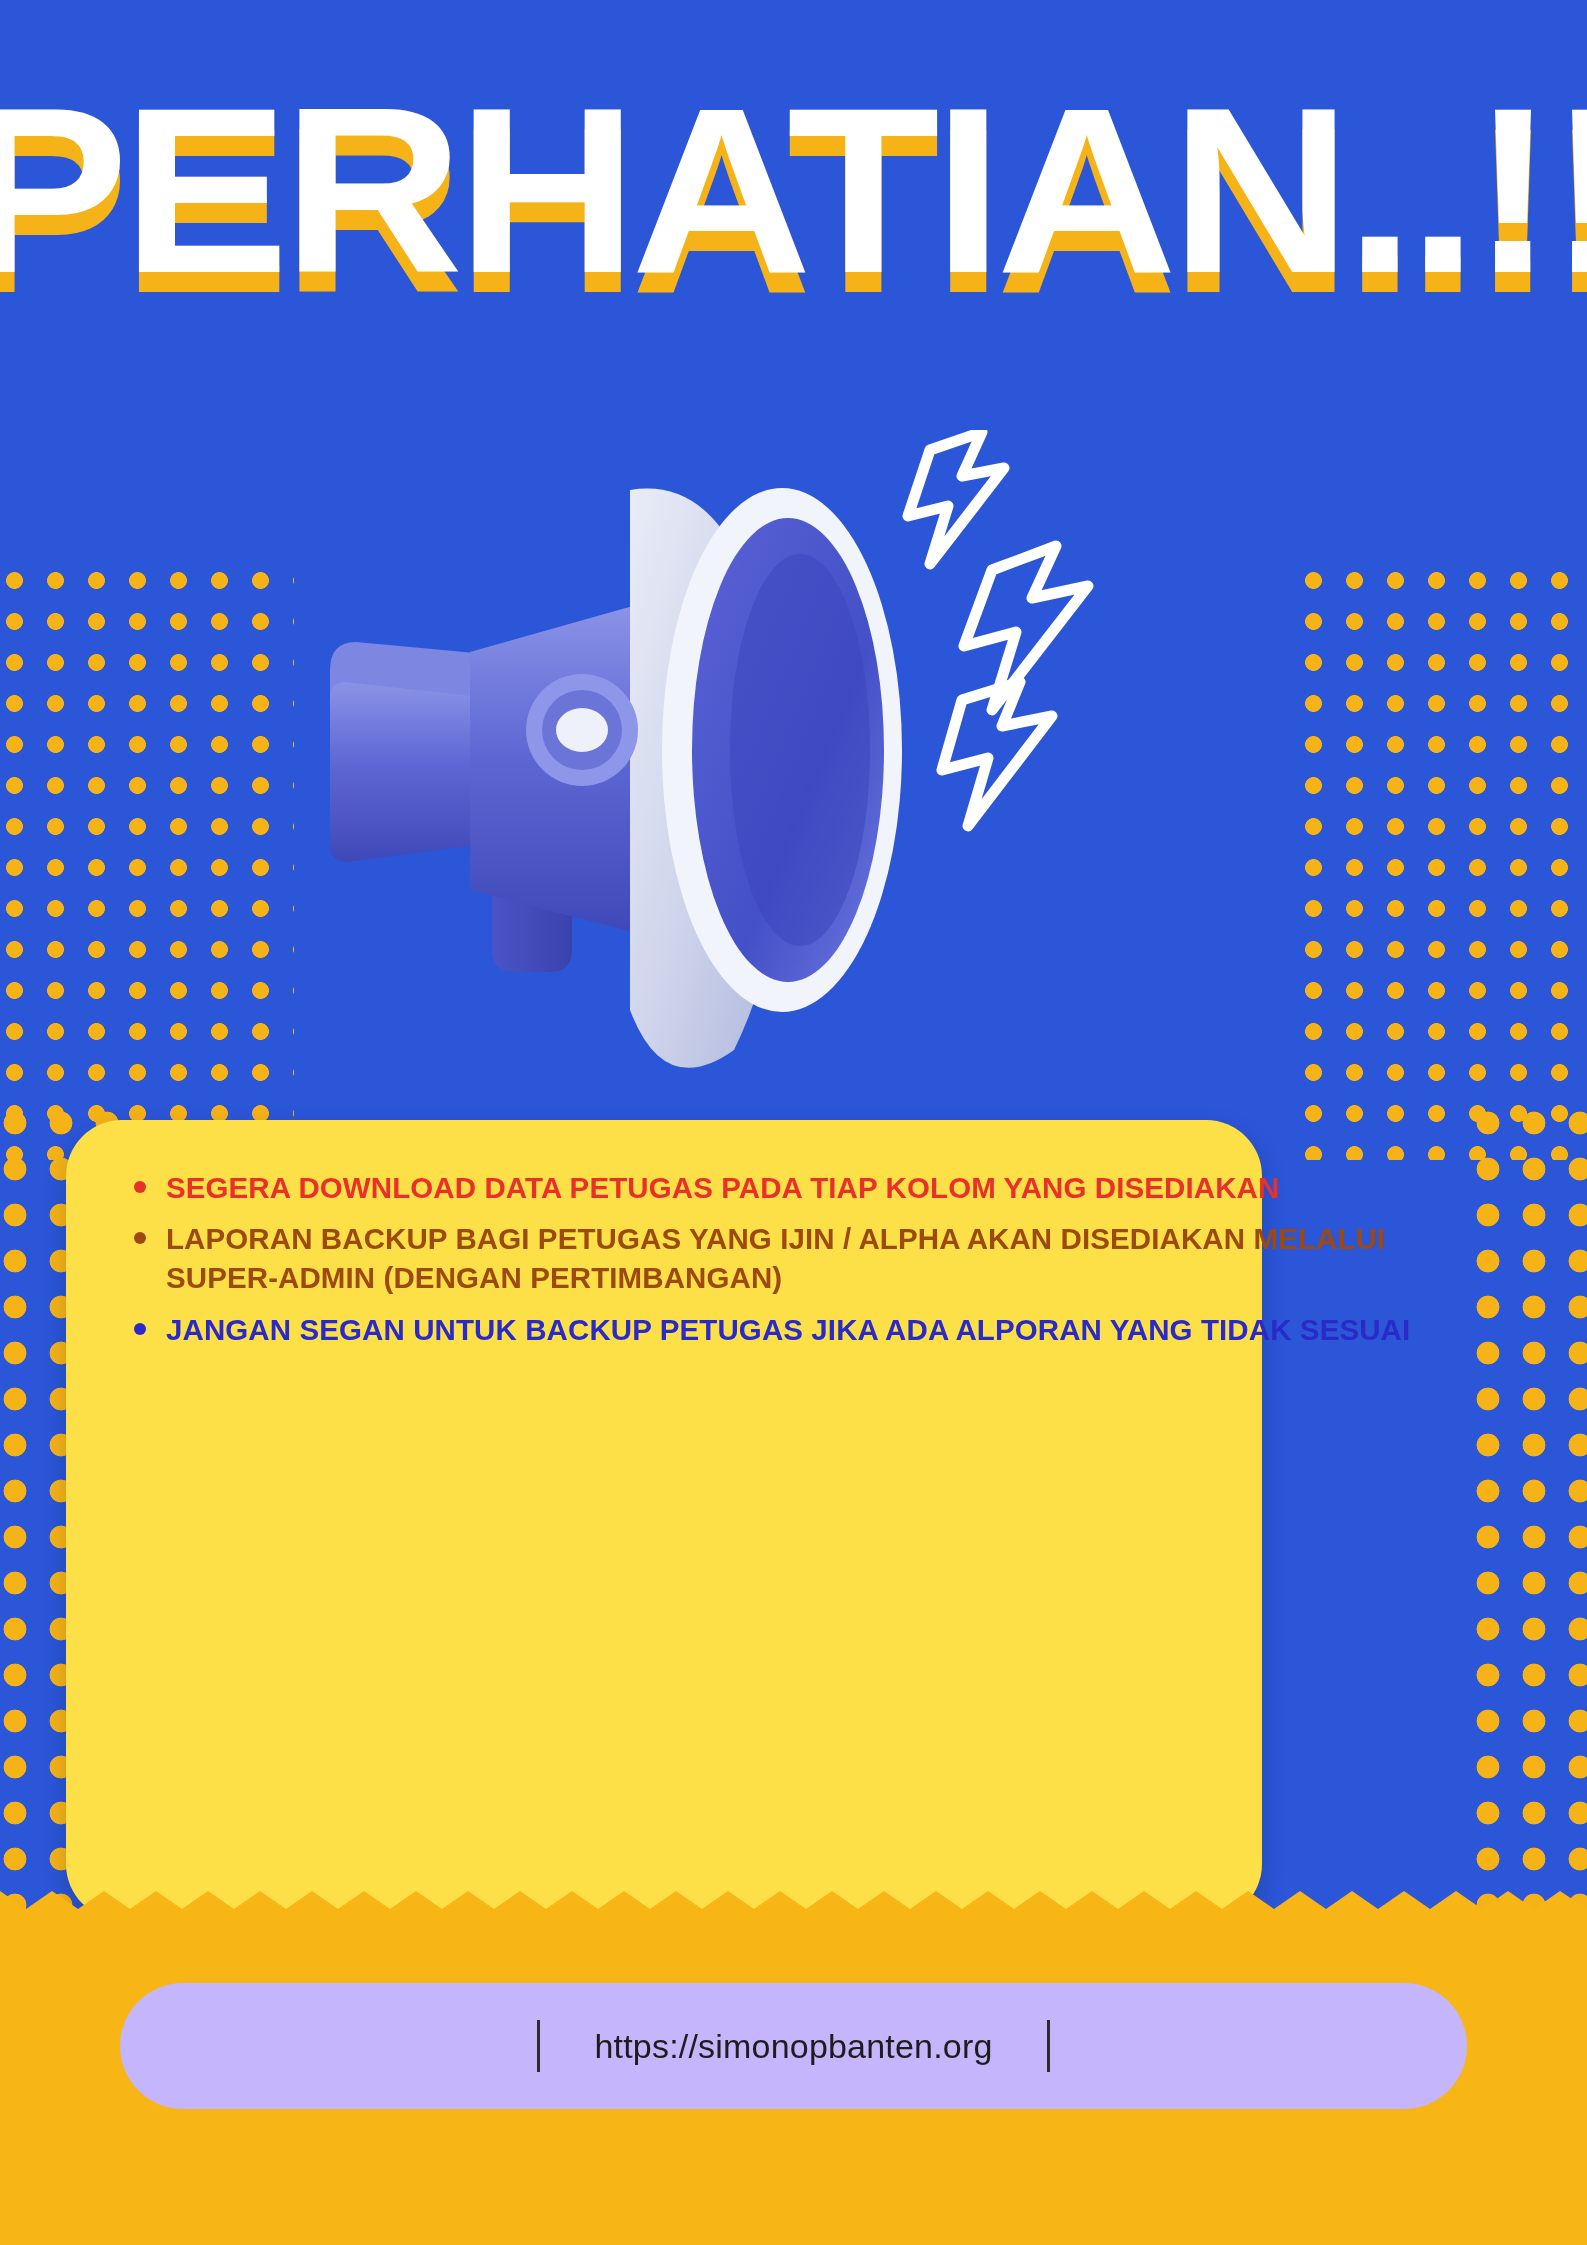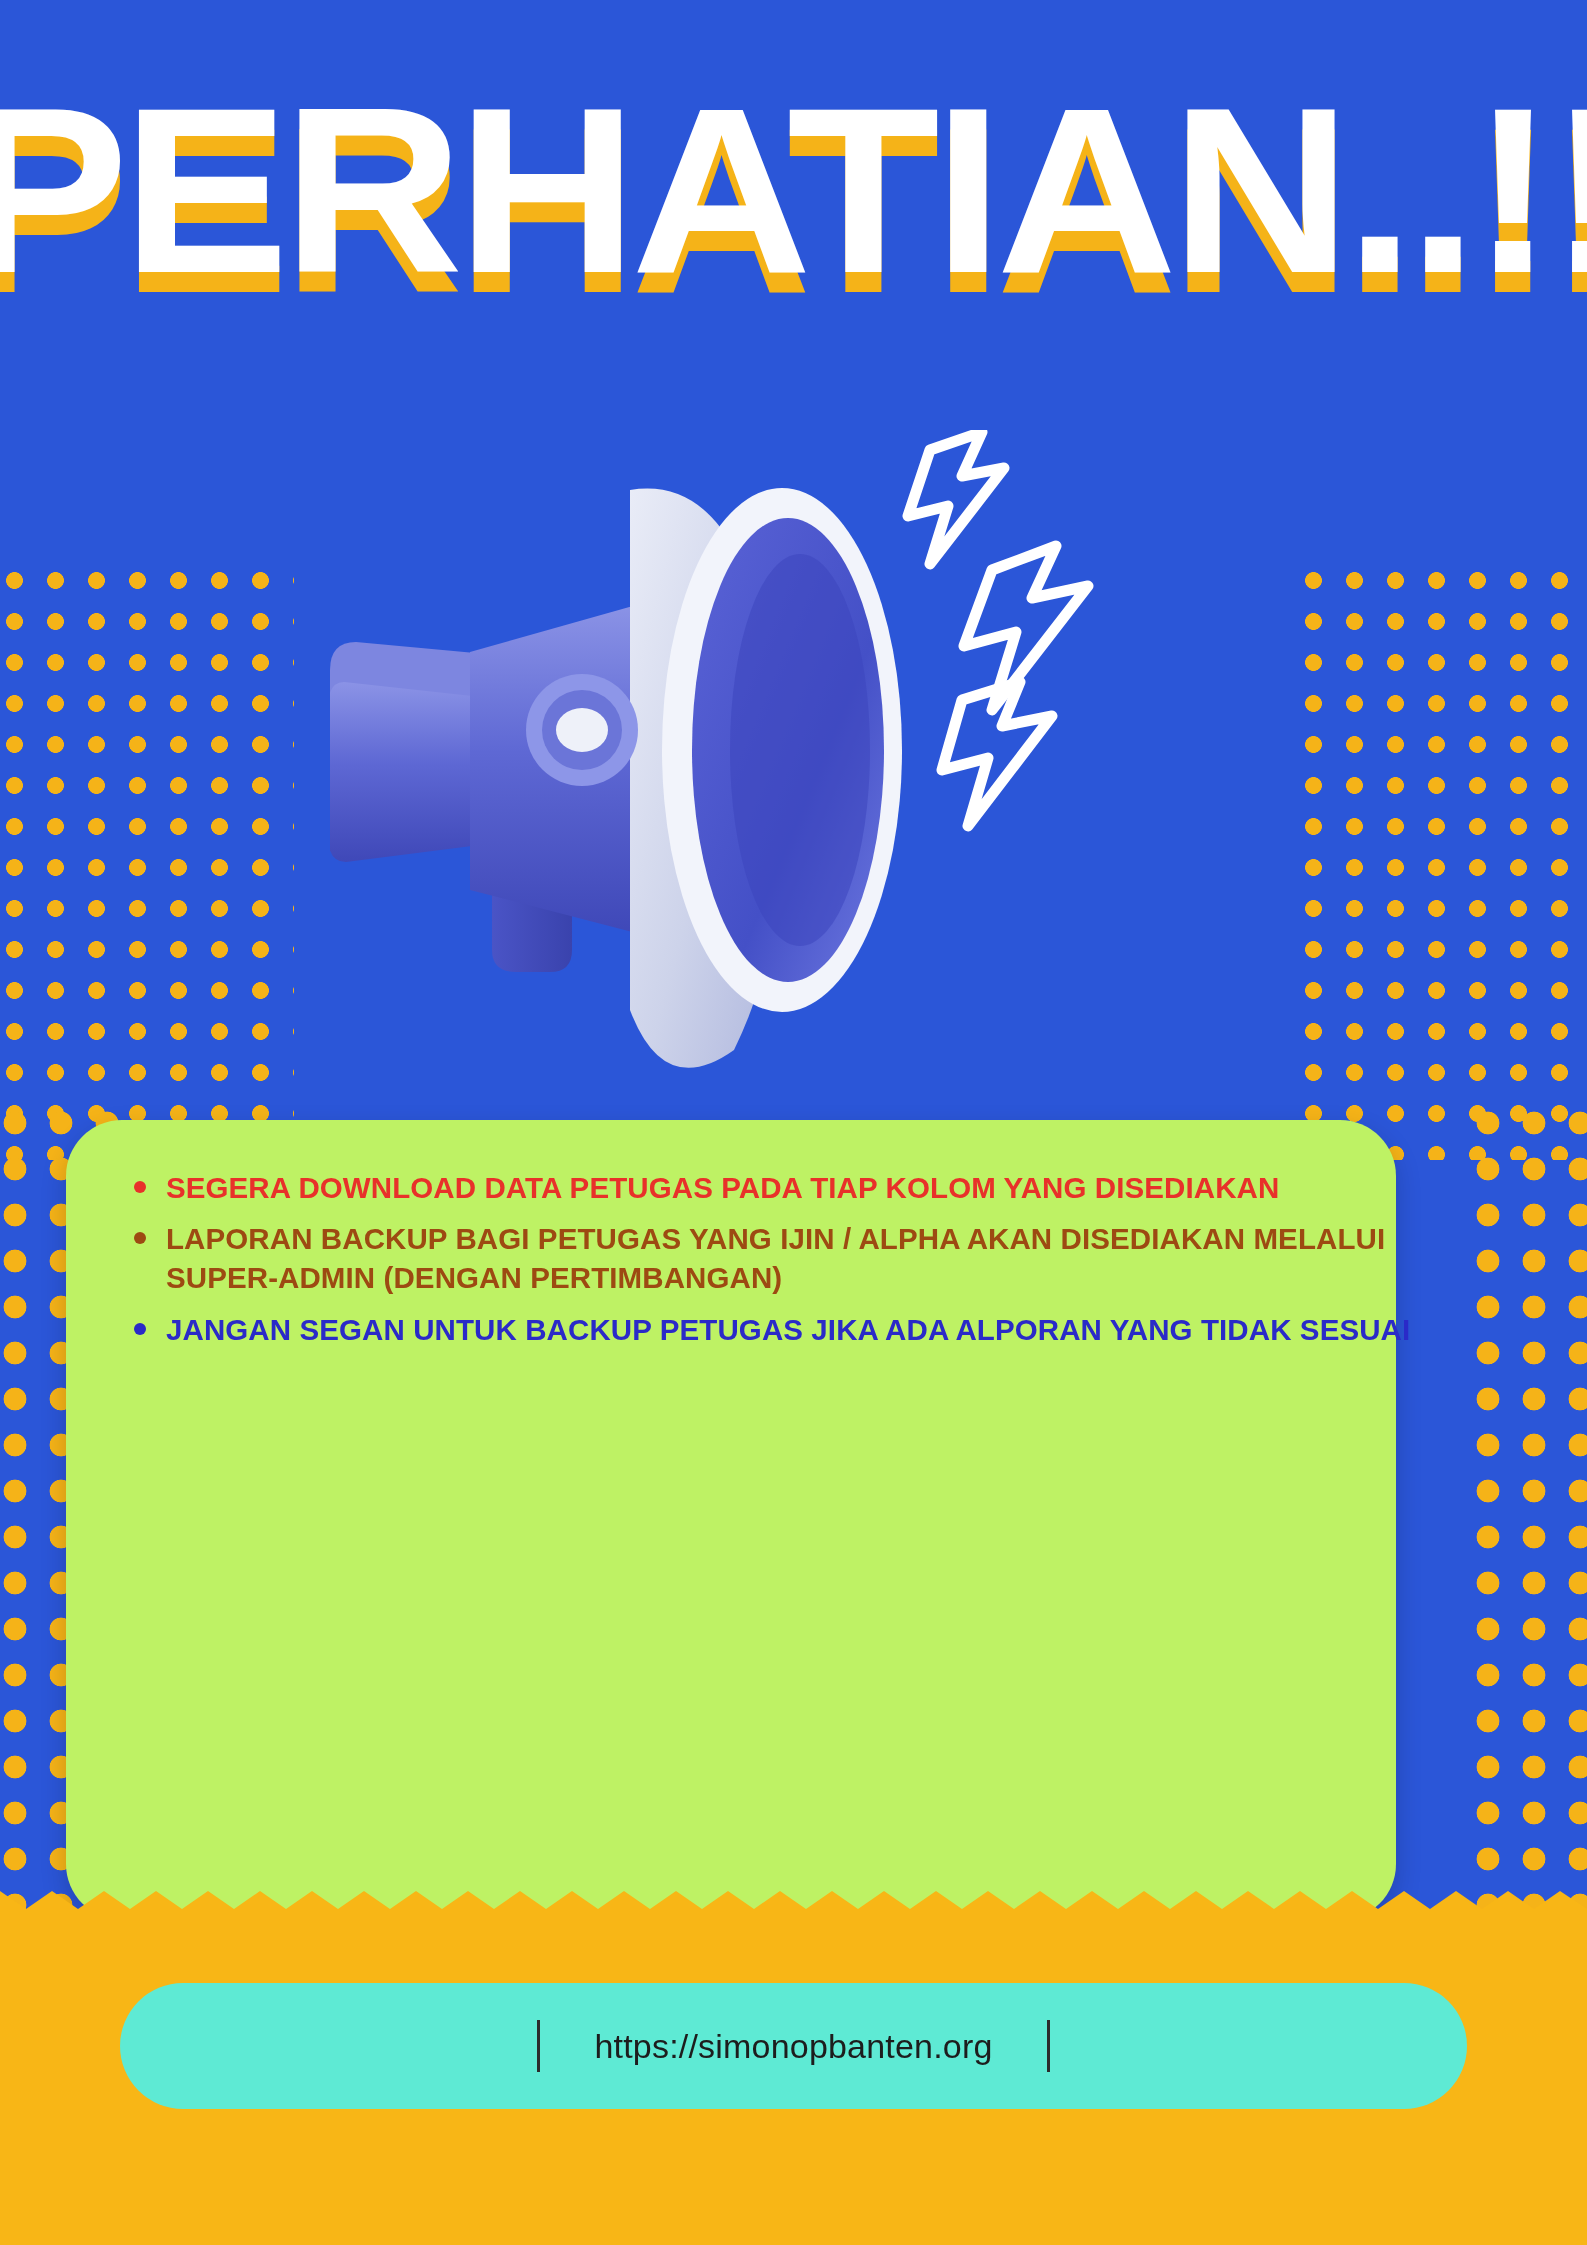--- a/index.html
+++ b/index.html
@@ -68,22 +68,22 @@
   #megaphone {
     position:absolute;
     left:330px; top:430px;
     width:900px; height:700px;
   }
 
   
   #card {
     position:absolute;
     left:66px; top:1120px;
-    width:1330px; height:800px;
-    background:#bef264;
+    width:1196px; height:800px;
+    background:#fde047;
     border-radius:56px;
     box-shadow:0 10px 26px rgba(0,0,0,.18);
   }
   #bullet-list {
     position:absolute;
     left:58px; top:48px;
     width:1340px;
   }
   #bullet-list li {
     list-style:none;
@@ -114,21 +114,21 @@
   
   #band-zigzag {
     position:absolute;
     left:0; bottom:336px;
     width:1587px; height:38px;
   }
   #url-pill {
     position:absolute;
     left:120px; top:74px;
     width:1347px; height:126px;
-    background:#5eead4;
+    background:#c4b5fd;
     border-radius:63px;
     display:flex;
     align-items:center;
     justify-content:center;
     gap:0;
   }
   .pill-divider {
     width:3px; height:52px;
     background:#2c2c2c;
   }

